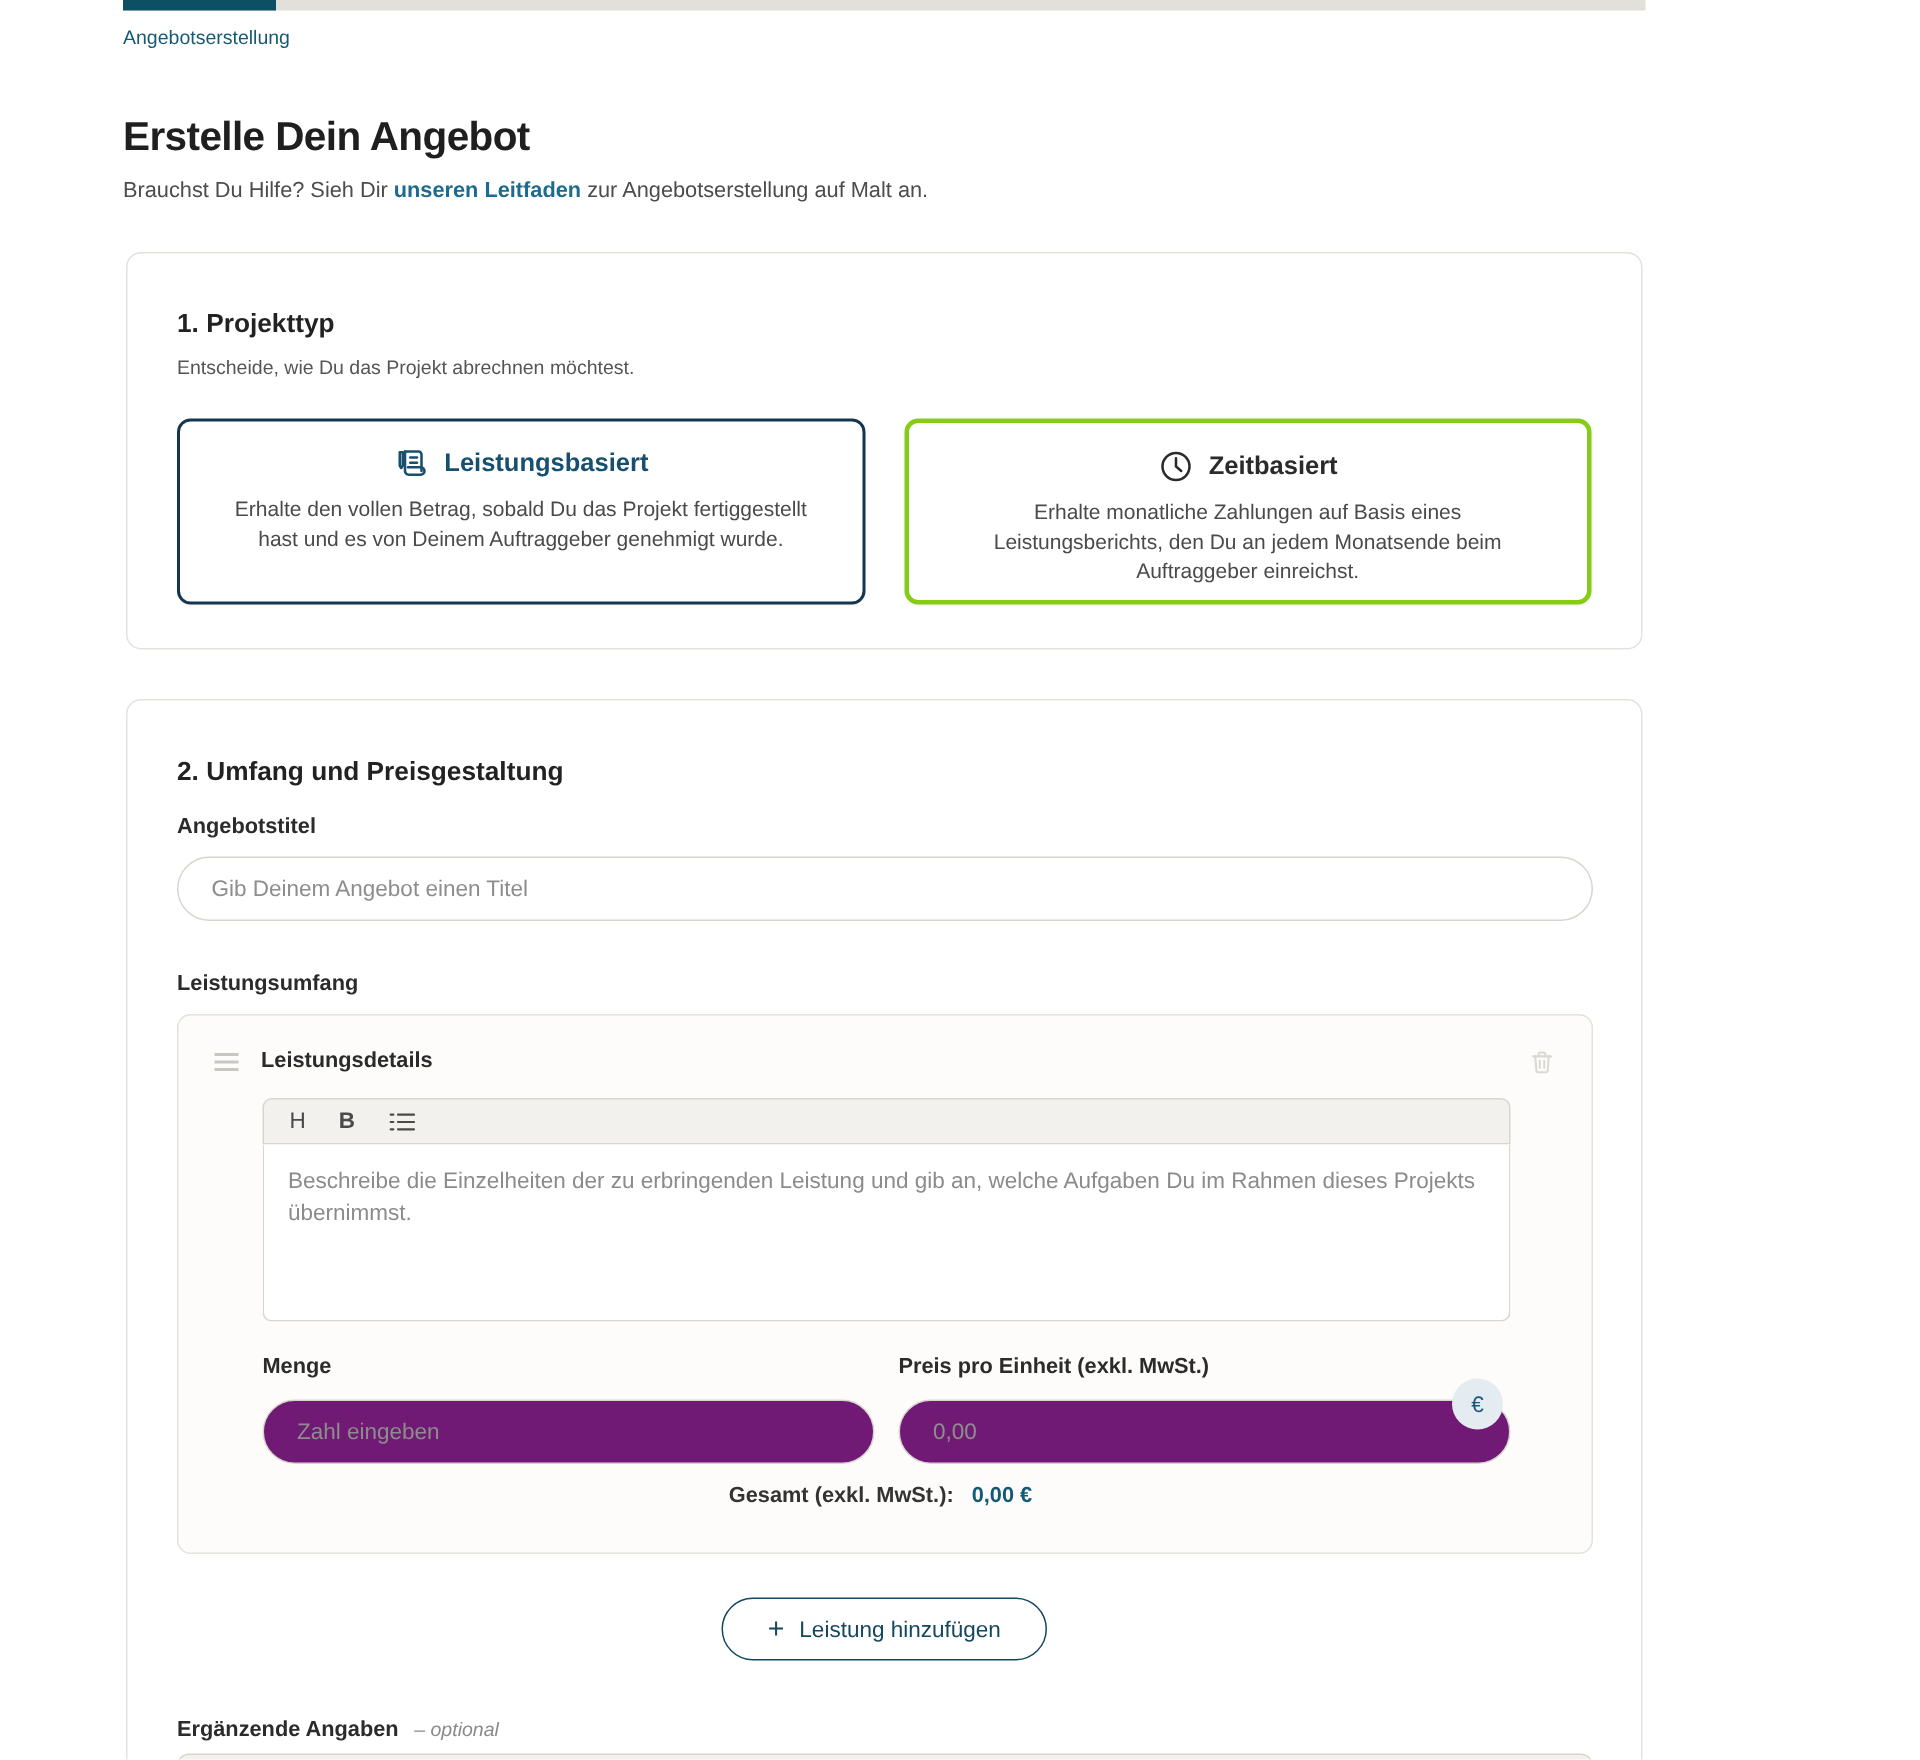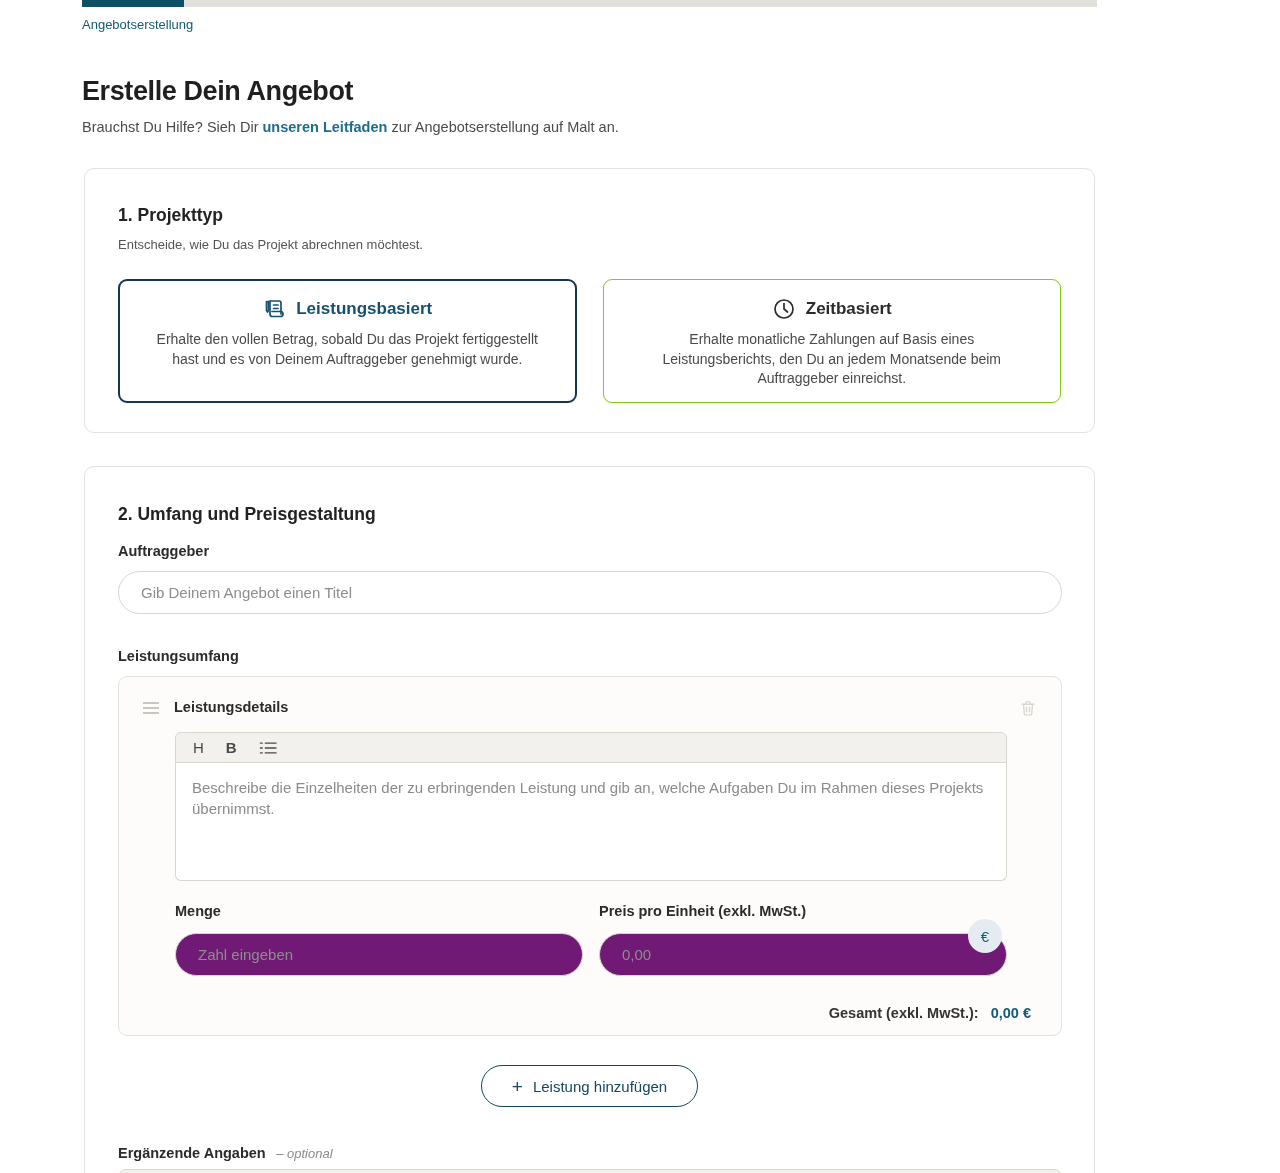--- a/index.html
+++ b/index.html
@@ -23,21 +23,21 @@
 
   .card { position:absolute; left:84px; width:1011px; background:#fff;
     border:1px solid #e4e2dd; border-radius:10px; }
   .card1 { top:168px; height:265px; padding:36px 33px 0 33px; }
   .card2 { top:466px; height:720px; padding:37px 33px 0 33px; }
 
   .h2 { font-size:17.5px; font-weight:bold; color:#222; }
   .card-sub { margin-top:11px; font-size:13px; color:#555; }
 
   .options { display:flex; gap:26px; margin-top:27px; }
-  .option { width:459px; height:124px; background:#fff; border:1px solid #84cc16;
+  .option { width:459px; height:124px; background:#fff; border:3px solid #84cc16;
     border-radius:9px; text-align:center; padding:17px 28px 0 28px; cursor:pointer;
     box-shadow:0 1px 2px rgba(0,0,0,0.04); }
   .option.selected { border:2px solid #16354f; padding-top:16px; }
   .option-title-row { display:flex; align-items:center; justify-content:center; gap:10px; }
   .option-title { font-size:17px; font-weight:bold; color:#2b2b2b; }
   .option.selected .option-title { color:#17506e; }
   .option-desc { margin-top:9px; font-size:14px; line-height:19.5px; color:#4a4a4a; }
 
   .field-label { font-size:14.5px; font-weight:bold; color:#2b2b2b; }
   .lbl-title { display:block; margin-top:18px; }
@@ -69,21 +69,21 @@
   .qty-col { width:408px; }
   .price-wrap { position:relative; }
   .input-sm { width:408px; height:43px; margin-top:13px; border:1px solid #d8d5cf;
     border-radius:22px; padding:0 22px; font-size:15px; color:#8d8d8d; background:#701a75;
     outline:none; font-family:"Liberation Sans", sans-serif; }
   .input-sm::placeholder { color:#8d8d8d; opacity:1; }
   .euro-chip { position:absolute; right:5px; top:17px; width:34px; height:34px;
     border-radius:50%; background:#e4ecf1; color:#15587a; font-size:15px;
     display:flex; align-items:center; justify-content:center; }
 
-  .total-row { margin-top:29px; width:888px; text-align:right; font-size:14.5px; }
+  .total-row { margin-top:13px; width:888px; text-align:center; font-size:14.5px; }
   .total-label { font-weight:bold; color:#333; }
   .total-value { font-weight:bold; color:#135a78; margin-left:8px; }
 
   .add-btn-row { margin-top:29px; text-align:center; }
   .add-btn { display:inline-flex; align-items:center; gap:10px; height:42px;
     padding:0 30px; background:#fff; border:1.5px solid #14485e; border-radius:24px;
     color:#14485e; font-size:15px; font-family:"Liberation Sans", sans-serif;
     cursor:pointer; }
   .plus { font-size:19px; font-weight:400; line-height:1; }
 
@@ -144,21 +144,21 @@
         </div>
         <p class="option-desc">Erhalte monatliche Zahlungen auf Basis eines Leistungsberichts, den Du an jedem Monatsende beim Auftraggeber einreichst.</p>
       </div>
 
     </div>
   </section>
 
   <section class="card card2">
     <h2 class="h2">2. Umfang und Preisgestaltung</h2>
 
-    <label class="field-label lbl-title">Auftraggeber</label>
+    <label class="field-label lbl-title">Angebotstitel</label>
     <input class="input-pill" type="text" placeholder="Gib Deinem Angebot einen Titel" style="">
 
     <label class="field-label lbl-scope">Leistungsumfang</label>
 
     <div class="line-item">
       <div class="li-header">
         <span class="drag-handle">
           <span></span>
             <span></span>
             <span></span>

